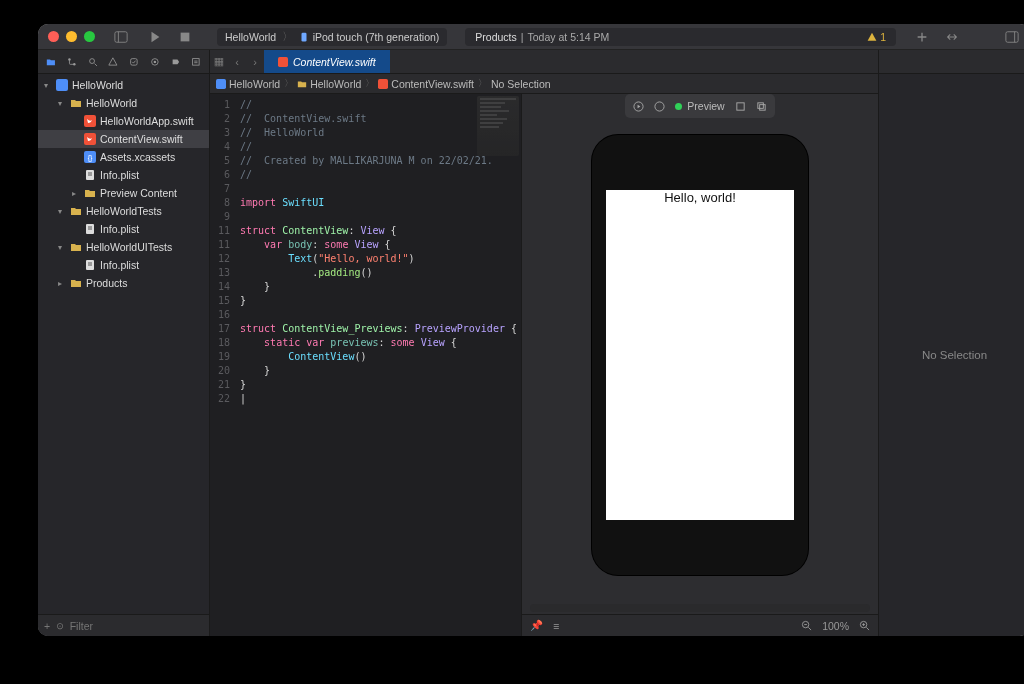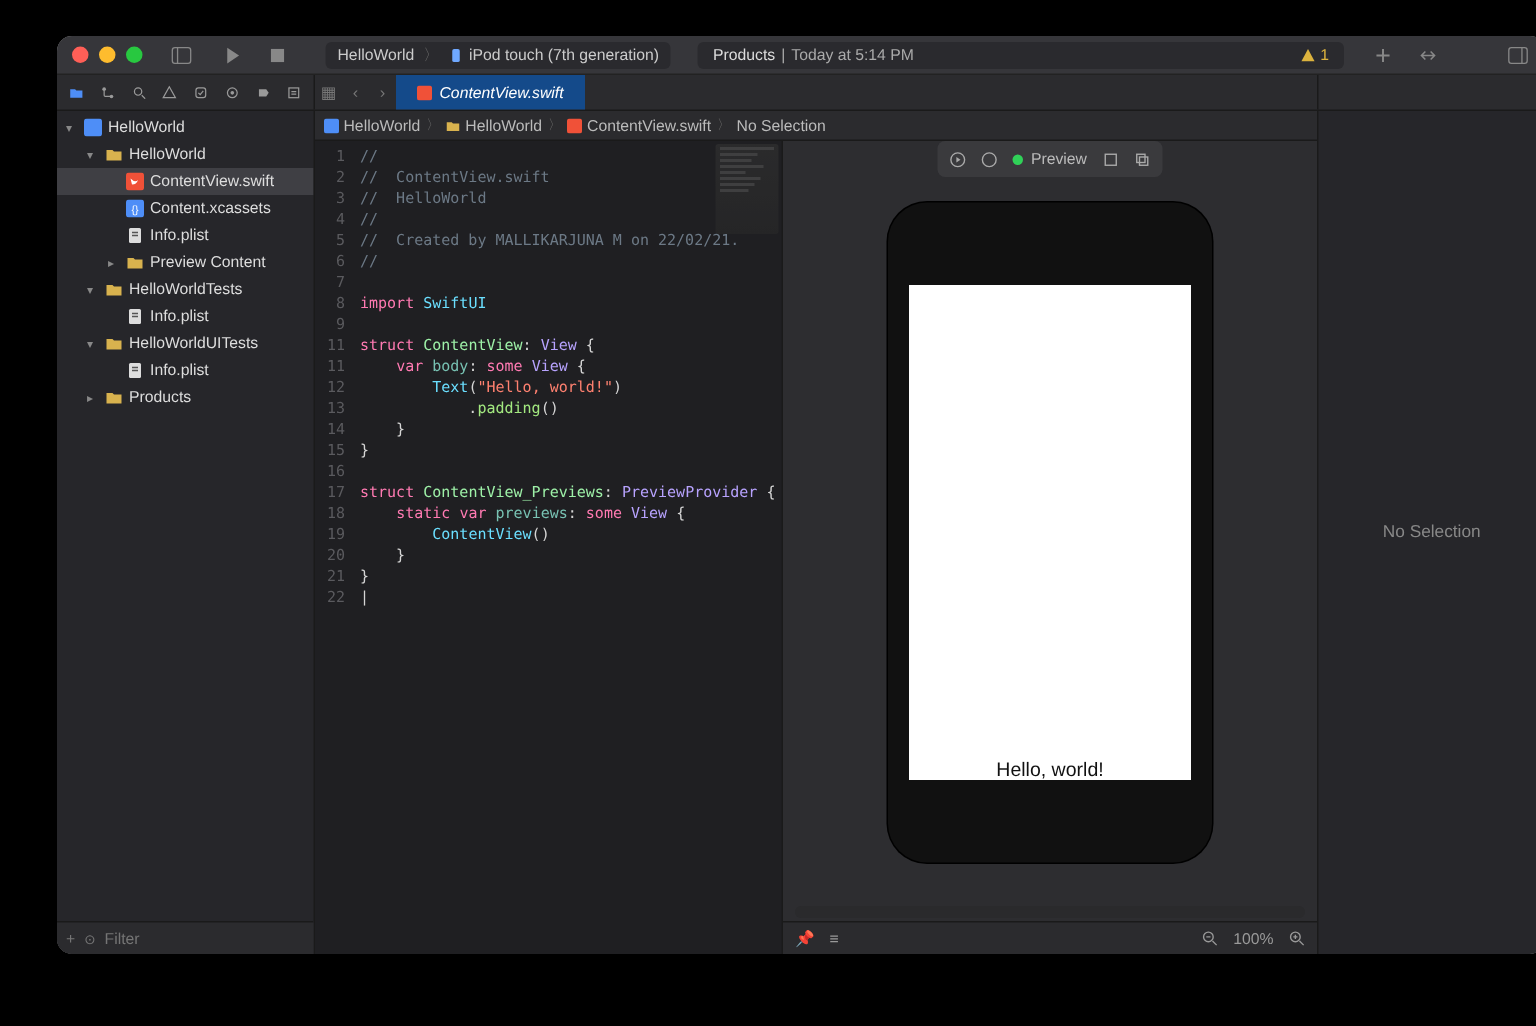--- a/index.html
+++ b/index.html
@@ -154,21 +154,21 @@
   .gdot { width:7px; height:7px; border-radius:50%; background:#30d158; }
   .canvas-body { flex:1; display:flex; align-items:center; justify-content:center; position:relative; }
   .device {
     width:216px; height:440px; background:#111; border-radius:26px;
     display:flex; align-items:center; justify-content:center;
     box-shadow: 0 0 0 1px #000;
     position:relative; top:-6px;
   }
   .screen {
     width:188px; height:330px; background:#fff; color:#111;
-    display:flex; align-items:flex-end; justify-content:center;
+    display:flex; align-items:flex-start; justify-content:center;
     font-size:13px;
   }
   .canvas-scroll {
     height:8px; background:#2a2a2c; margin:0 8px 2px 8px; border-radius:4px;
   }
   .canvas-bottom {
     height:22px; border-top:1px solid #1a1a1a; background:#2b2b2e;
     display:flex; align-items:center; justify-content:space-between; padding:0 8px;
     color:#999; font-size:10.5px;
   }
@@ -375,39 +375,49 @@
           </div>
           <div class="trow" style="--ind: 20px;">
             <span class="disclosure">▾</span>
             <span class="ic">
               <svg width="12" height="12" viewBox="0 0 12 12">
                 <path d="M1 3 L5 3 L6 4 L11 4 L11 10 L1 10 Z" fill="#d8b24e"></path>
               </svg>
             </span>
             <span>HelloWorld</span>
           </div>
+          <div class="trow" style="--ind: 34px;">
+            <span class="disclosure"></span>
+            <span class="ic">
+              <svg width="12" height="12" viewBox="0 0 12 12">
+                <rect width="12" height="12" rx="2" fill="#f05138"></rect>
+                <path d="M3 4 Q6 7 8 5 Q7 8 4 8" fill="#fff"></path>
+              </svg>
+            </span>
+            <span>HelloWorldApp.swift</span>
+          </div>
           <div class="trow selected" style="--ind: 34px;">
             <span class="disclosure"></span>
             <span class="ic">
               <svg width="12" height="12" viewBox="0 0 12 12">
                 <rect width="12" height="12" rx="2" fill="#f05138"></rect>
                 <path d="M3 4 Q6 7 8 5 Q7 8 4 8" fill="#fff"></path>
               </svg>
             </span>
             <span>ContentView.swift</span>
           </div>
           <div class="trow" style="--ind: 34px;">
             <span class="disclosure"></span>
             <span class="ic">
               <svg width="12" height="12" viewBox="0 0 12 12">
                 <rect width="12" height="12" rx="2" fill="#4e8ef7"></rect>
                 <text x="6" y="9" font-size="7" text-anchor="middle" fill="#fff">{}</text>
               </svg>
             </span>
-            <span>Content.xcassets</span>
+            <span>Assets.xcassets</span>
           </div>
           <div class="trow" style="--ind: 34px;">
             <span class="disclosure"></span>
             <span class="ic">
               <svg width="12" height="12" viewBox="0 0 12 12">
                 <rect x="2" y="1" width="8" height="10" rx="1" fill="#ddd"></rect>
                 <line x1="4" y1="4" x2="8" y2="4" stroke="#555"></line>
                 <line x1="4" y1="6" x2="8" y2="6" stroke="#555"></line>
               </svg>
             </span>

